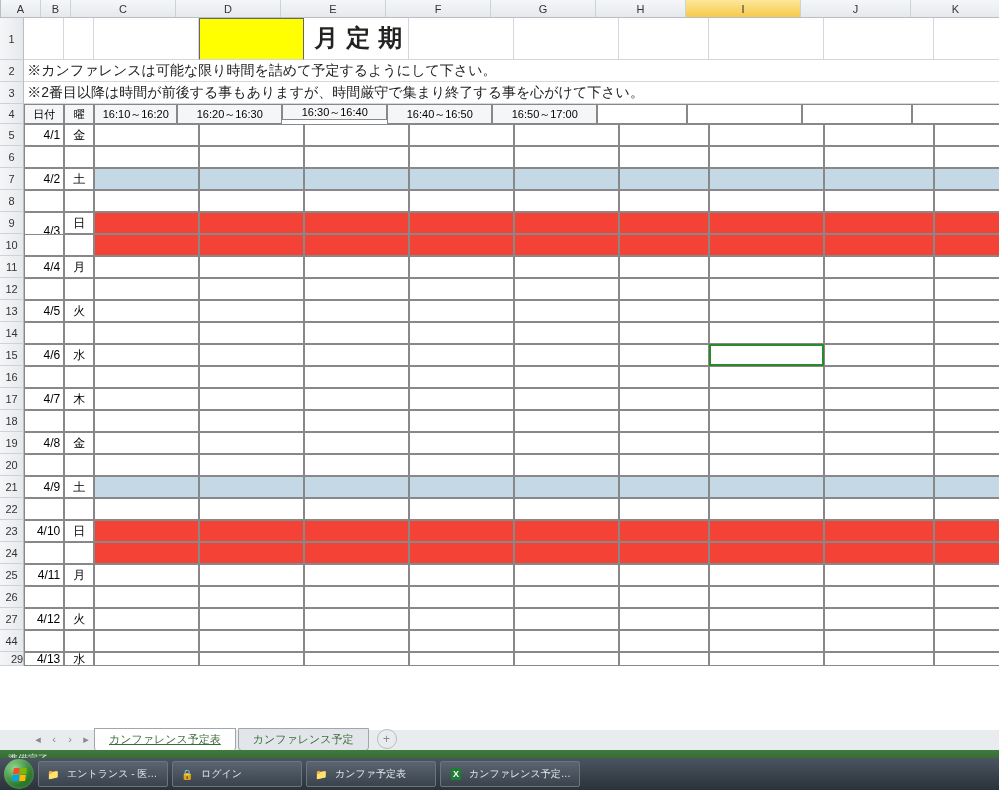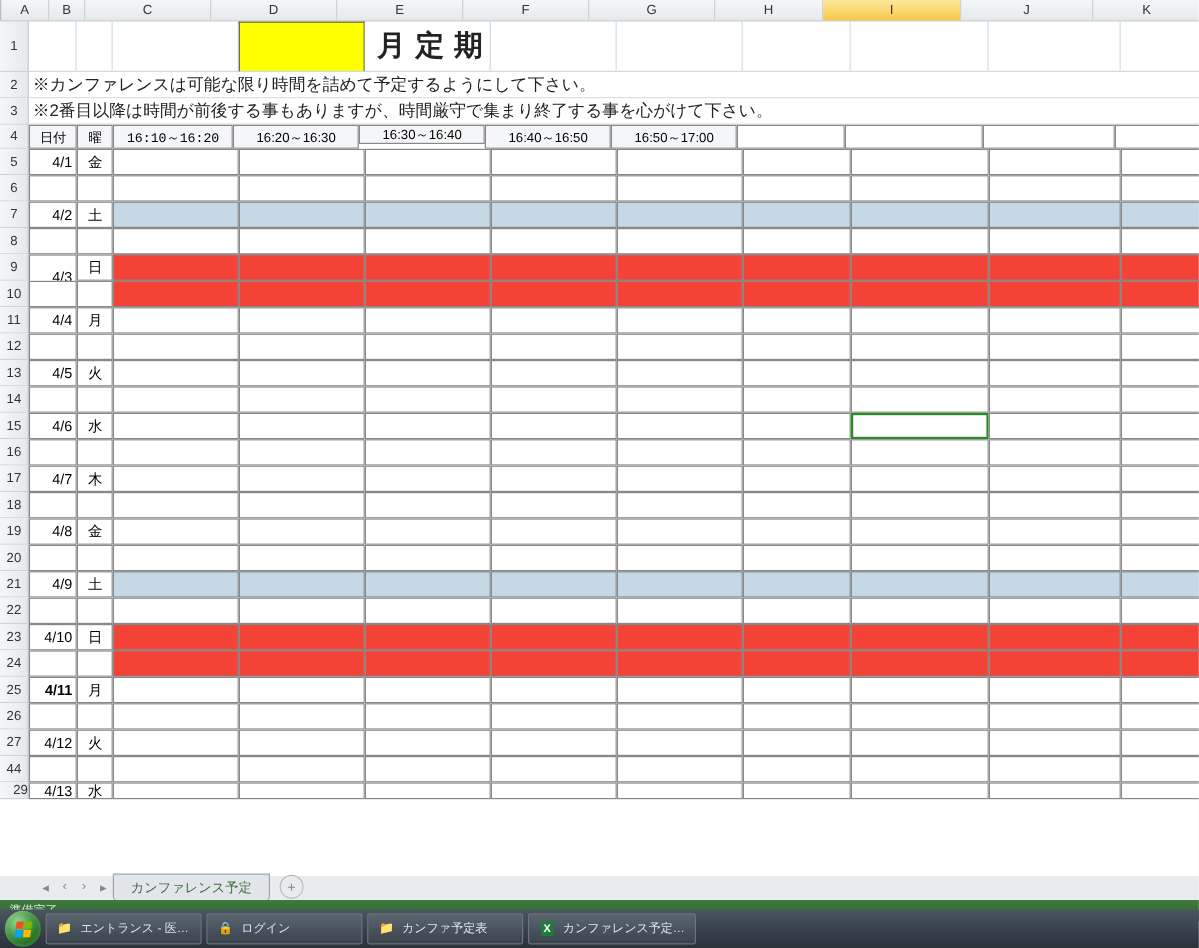--- a/index.html
+++ b/index.html
@@ -216,21 +216,21 @@
         </div>
         <div class="row" style="height: 22px;">
           <div class="cell note" style="width: 1000px; height: 22px;">※カンファレンスは可能な限り時間を詰めて予定するようにして下さい。</div>
         </div>
         <div class="row" style="height: 22px;">
           <div class="cell note" style="width: 1000px; height: 22px;">※2番目以降は時間が前後する事もありますが、時間厳守で集まり終了する事を心がけて下さい。</div>
         </div>
         <div class="row" style="height: 20px;">
           <div class="cell hdr" style="width: 40px; height: 20px;">日付</div>
           <div class="cell hdr" style="width: 30px; height: 20px;">曜</div>
-          <div class="cell hdr" style="width: 100px; height: 20px; font-family: Liberation Mono, monospace;">16:10～16:20</div>
+          <div class="cell hdr" style="width: 83px; height: 20px;">16:10～16:20</div>
           <div class="cell hdr" style="width: 105px; height: 20px;">16:20～16:30</div>
           <div class="cell hdr" style="width: 105px; height: 16px;">16:30～16:40</div>
           <div class="cell hdr" style="width: 105px; height: 20px;">16:40～16:50</div>
           <div class="cell hdr" style="width: 105px; height: 20px;">16:50～17:00</div>
           <div class="cell" style="width: 90px; height: 20px; border: 1px solid rgb(136, 136, 136);"></div>
           <div class="cell" style="width: 115px; height: 20px; border: 1px solid rgb(136, 136, 136);"></div>
           <div class="cell" style="width: 110px; height: 20px; border: 1px solid rgb(136, 136, 136);"></div>
           <div class="cell" style="width: 90px; height: 20px; border: 1px solid rgb(136, 136, 136);"></div>
         </div>
         <div class="row" style="height: 22px;">
@@ -487,21 +487,21 @@
           <div class="cell data-cell sun" style="width: 105px; height: 22px;"></div>
           <div class="cell data-cell sun" style="width: 105px; height: 22px;"></div>
           <div class="cell data-cell sun" style="width: 105px; height: 22px;"></div>
           <div class="cell data-cell sun" style="width: 105px; height: 22px;"></div>
           <div class="cell data-cell sun" style="width: 90px; height: 22px;"></div>
           <div class="cell data-cell sun" style="width: 115px; height: 22px;"></div>
           <div class="cell data-cell sun" style="width: 110px; height: 22px;"></div>
           <div class="cell data-cell sun" style="width: 90px; height: 22px;"></div>
         </div>
         <div class="row" style="height: 22px;">
-          <div class="cell date-cell" style="width: 40px; height: 22px; font-weight: bold;">4/11</div>
+          <div class="cell date-cell" style="width: 40px; height: 22px;">4/11</div>
           <div class="cell dow-cell" style="width: 30px; height: 22px;">月</div>
           <div class="cell data-cell" style="width: 105px; height: 22px;"></div>
           <div class="cell data-cell" style="width: 105px; height: 22px;"></div>
           <div class="cell data-cell" style="width: 105px; height: 22px;"></div>
           <div class="cell data-cell" style="width: 105px; height: 22px;"></div>
           <div class="cell data-cell" style="width: 105px; height: 22px;"></div>
           <div class="cell data-cell" style="width: 90px; height: 22px;"></div>
           <div class="cell data-cell" style="width: 115px; height: 22px;"></div>
           <div class="cell data-cell" style="width: 110px; height: 22px;"></div>
           <div class="cell data-cell" style="width: 90px; height: 22px;"></div>
@@ -560,20 +560,21 @@
         </div>
       </div>
   </div>
 </div>
 
 <div class="sheet-tabs">
   <div class="sheet-nav">◂</div>
   <div class="sheet-nav">‹</div>
   <div class="sheet-nav">›</div>
   <div class="sheet-nav">▸</div>
+  <div class="sheet-tab active">カンファレンス予定表</div>
   <div class="sheet-tab">カンファレンス予定</div>
   <div class="add-sheet">+</div>
 </div>
 
 <div class="status-bar">準備完了</div>
 
 <div class="taskbar">
   <div class="start-orb">
     <div class="start-flag">
         <span></span>

